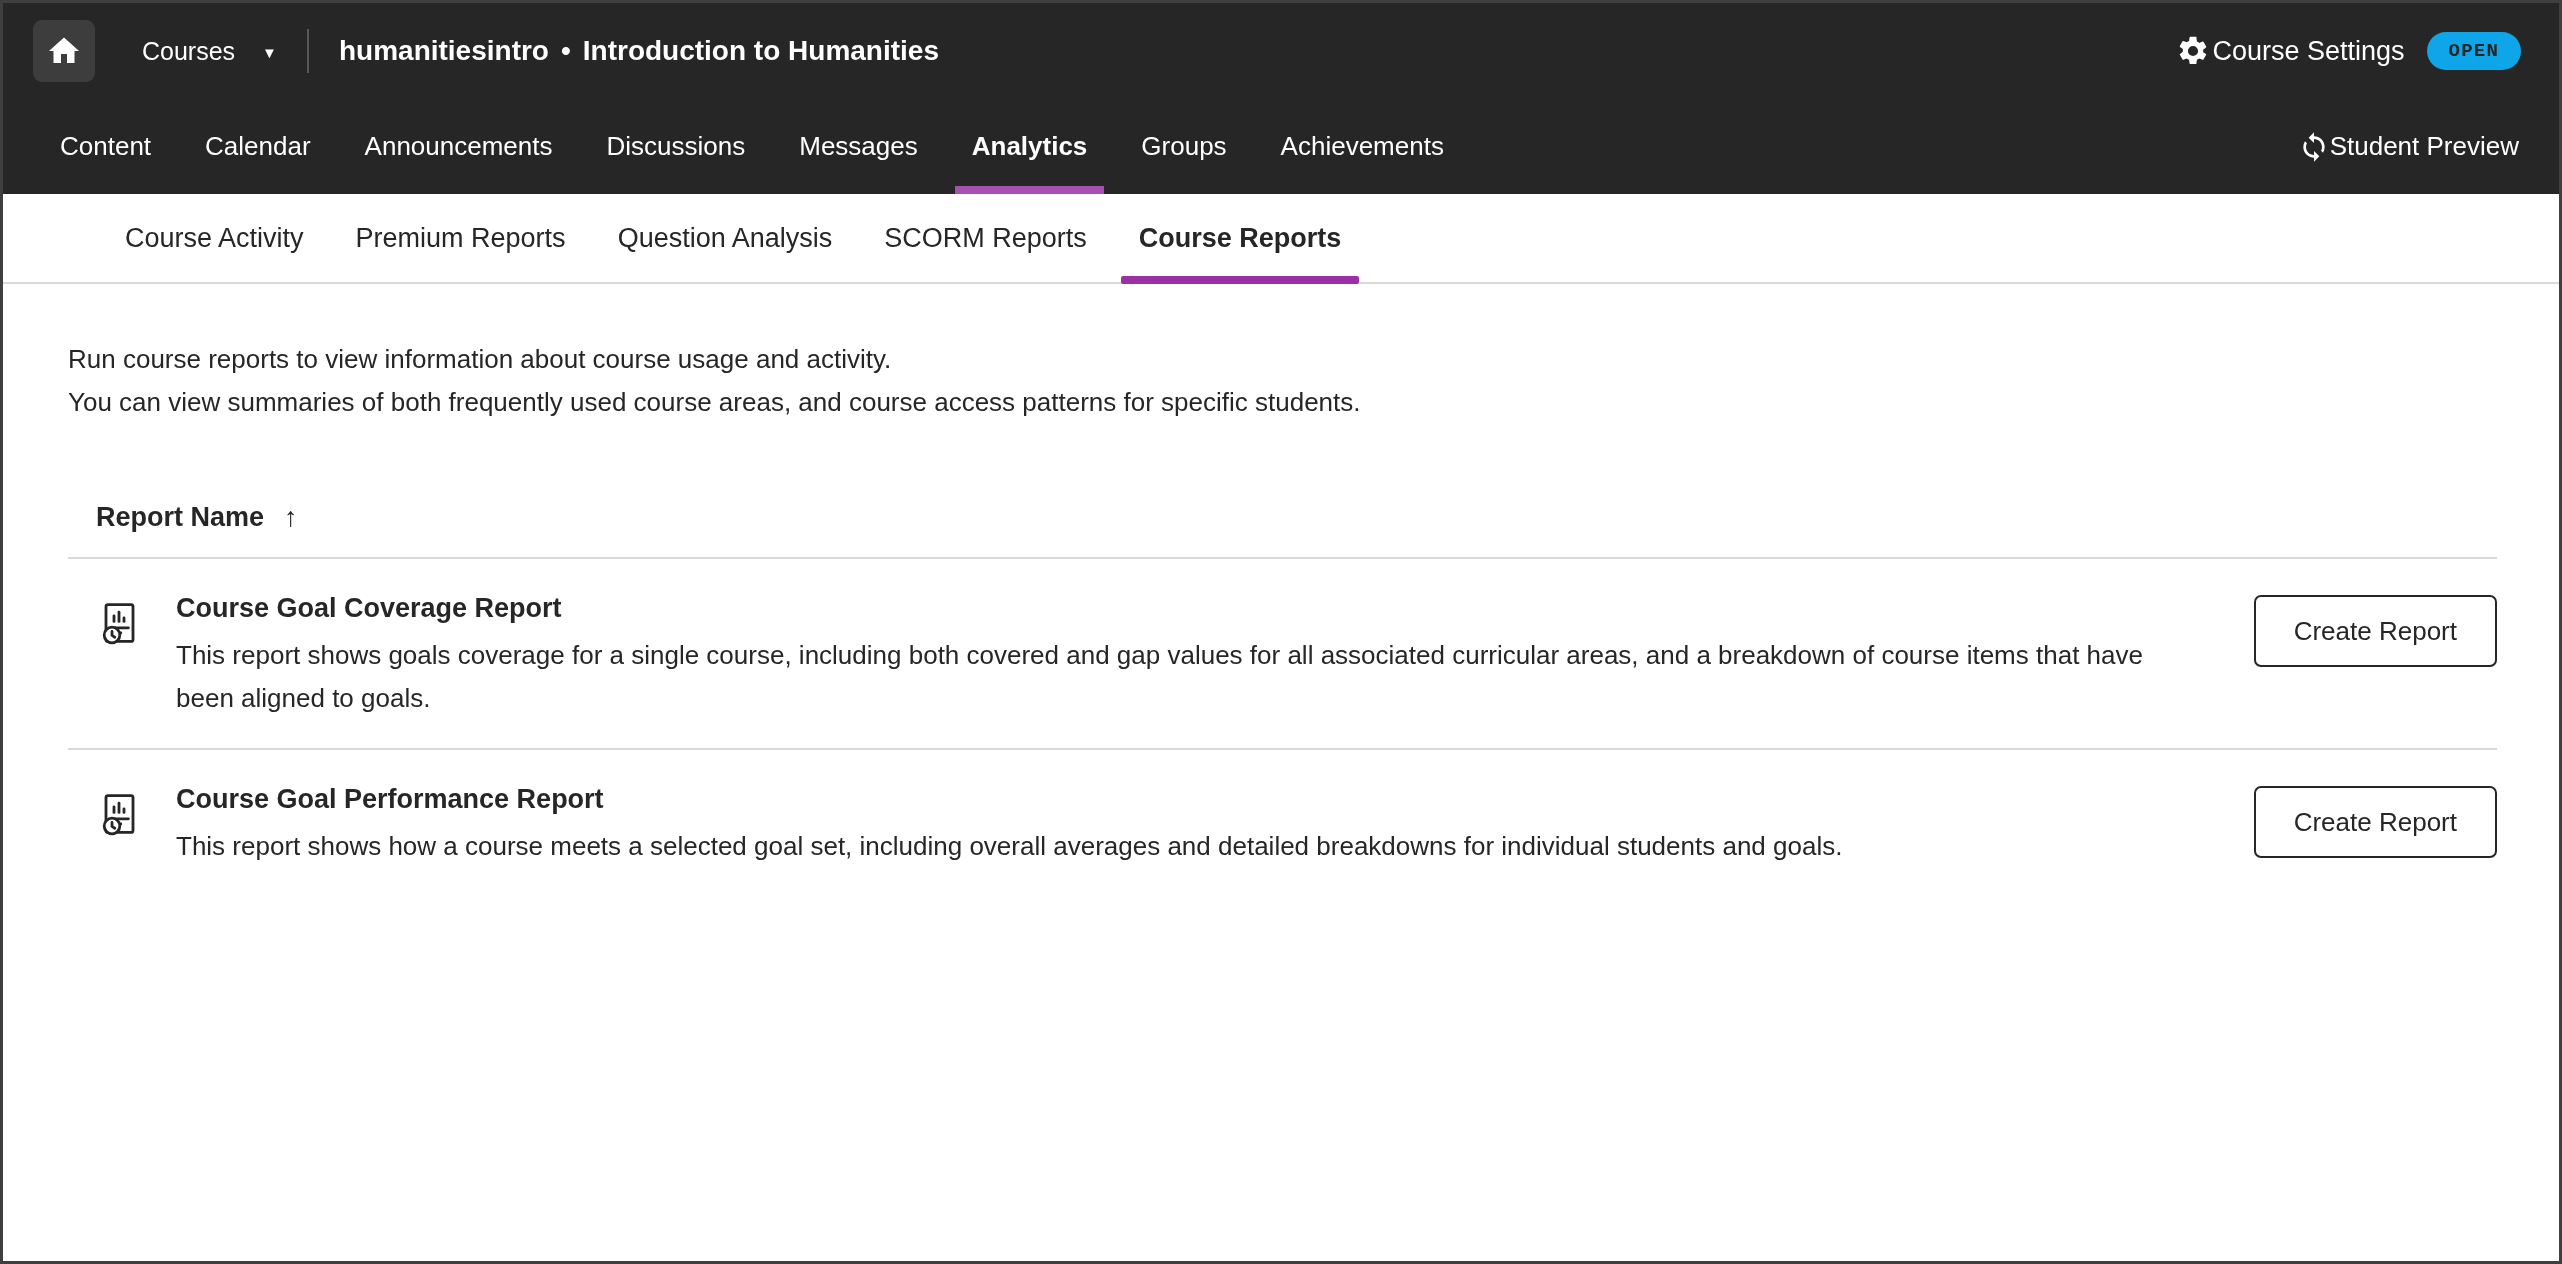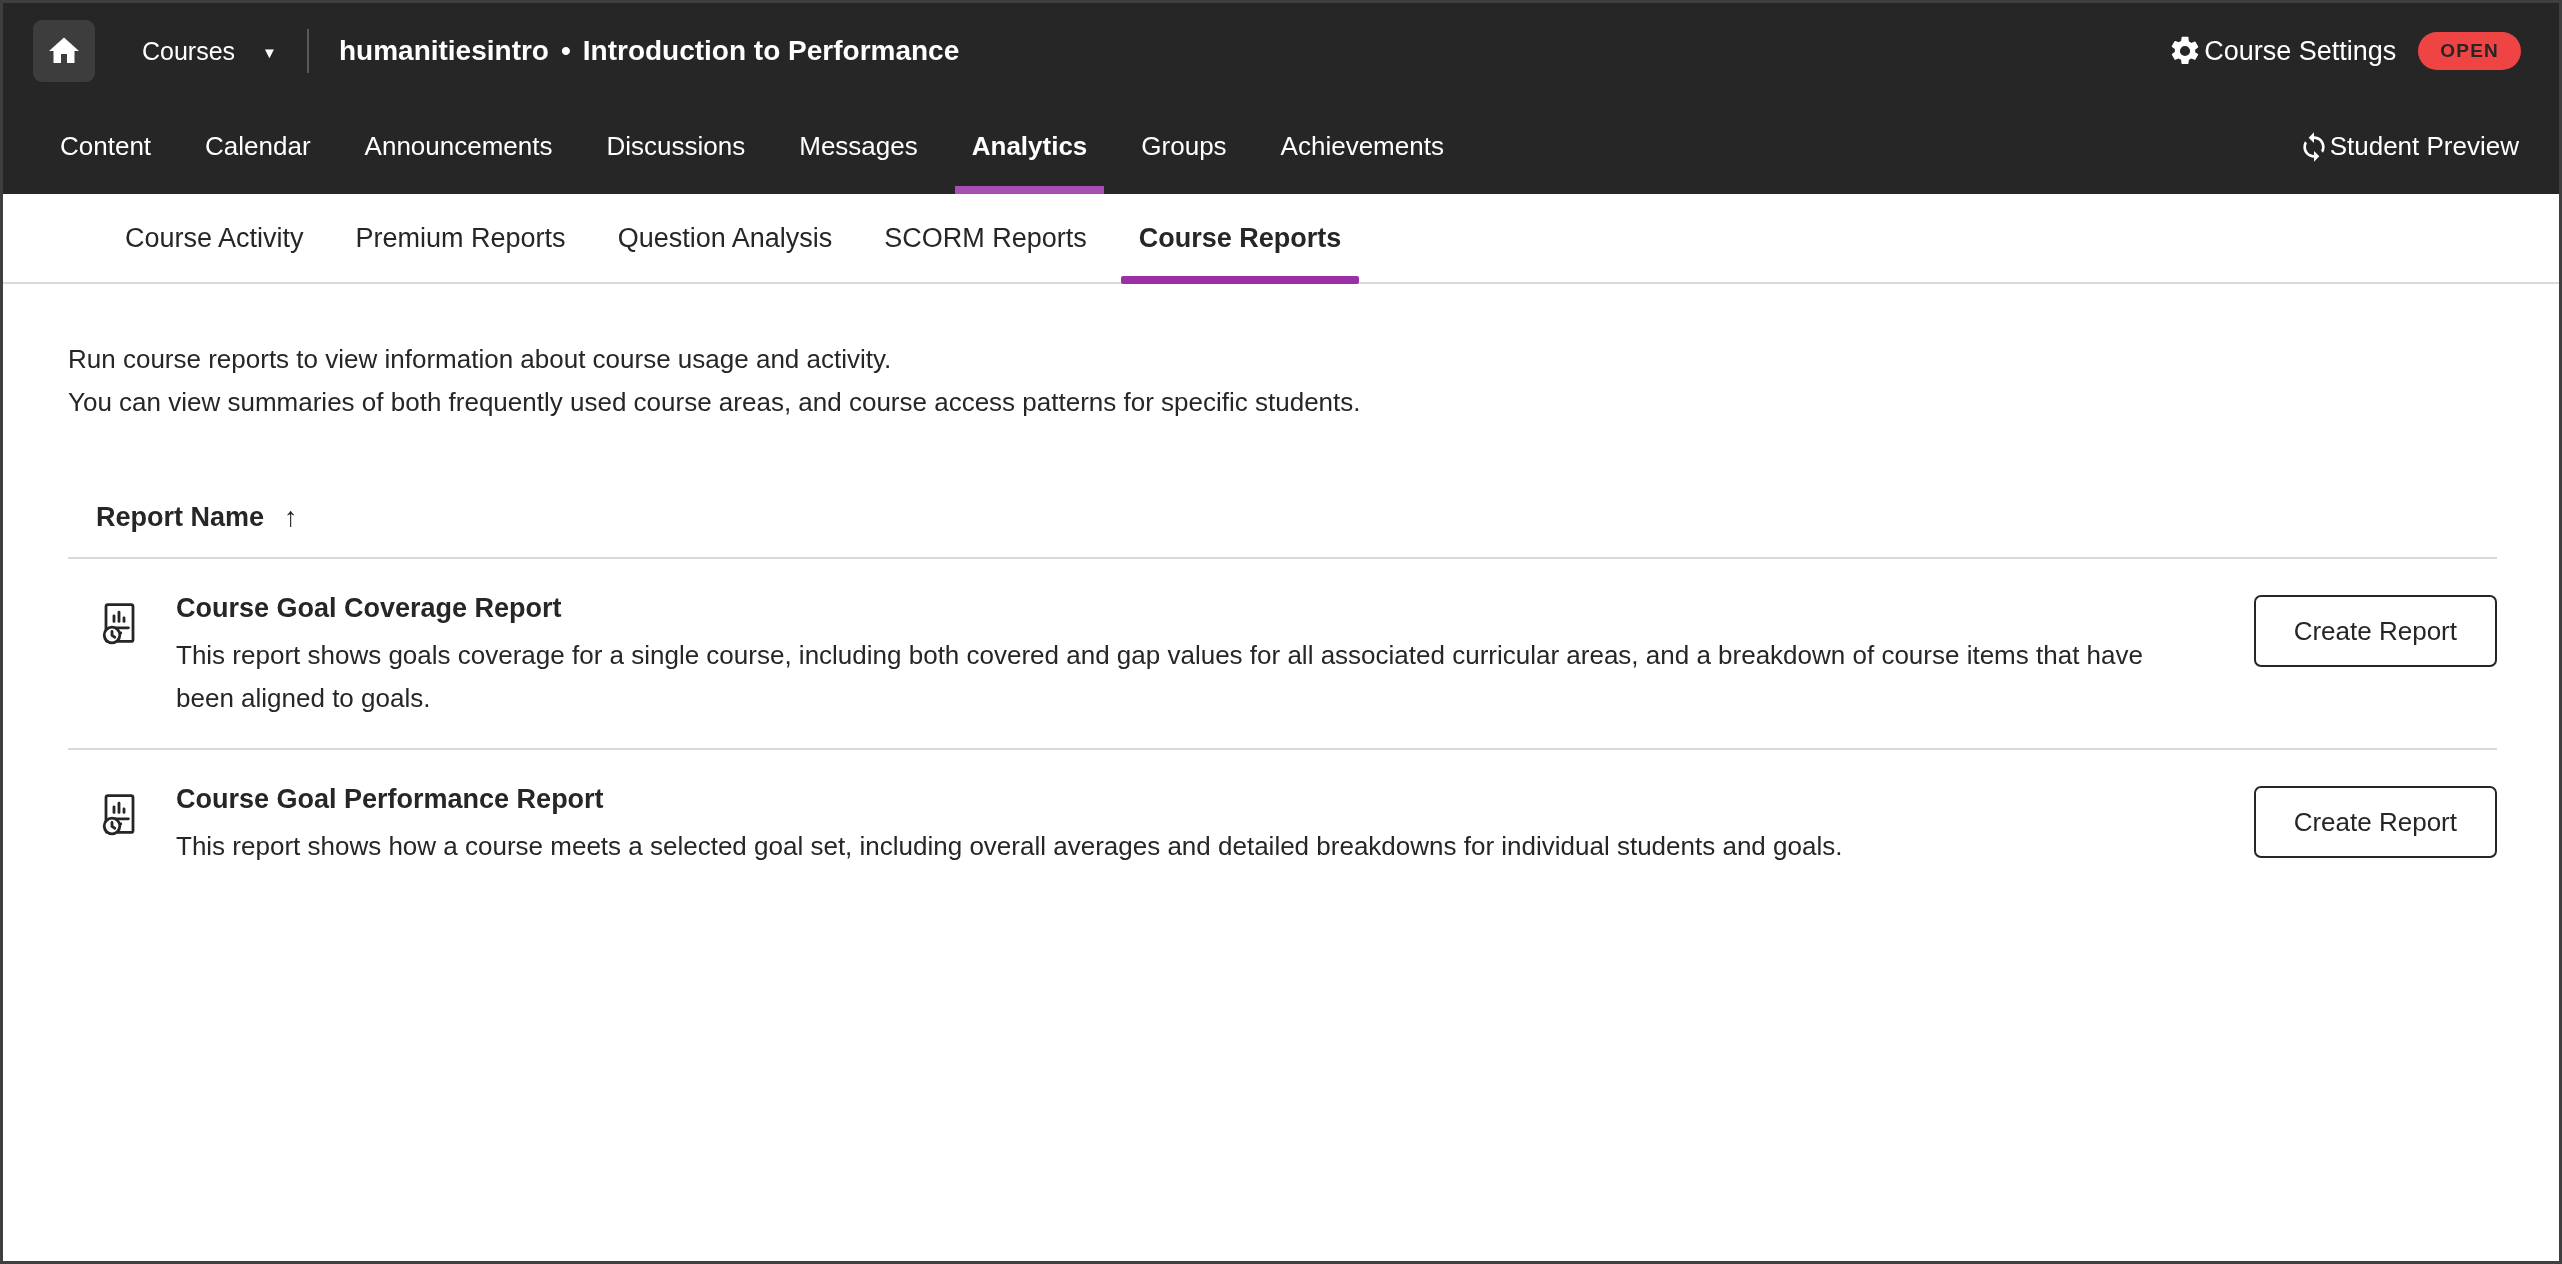--- a/index.html
+++ b/index.html
@@ -32,22 +32,22 @@
     display:flex;align-items:center;gap:27px;margin-left:47px;font-size:25px;cursor:pointer;
   }
   .chevron{font-size:15px;line-height:1;transform:translateY(1px);}
   .vdivider{width:2px;height:44px;background:#585858;margin:0 30px;flex:none;}
   .course-title{font-size:28px;font-weight:600;display:flex;align-items:center;gap:12px;white-space:nowrap;}
   .course-title .course-id{font-weight:700;}
   .topbar-right{margin-left:auto;display:flex;align-items:center;}
   .settings-btn{display:flex;align-items:center;gap:2px;font-size:27px;cursor:pointer;}
   .settings-btn svg{width:34px;height:34px;}
   .open-badge{
-    background:#ef4444;color:var(--text-dark);font-size:19px;font-weight:700;
-    letter-spacing:1.2px;padding:8px 22px;border-radius:999px;margin-left:22px;cursor:pointer;
+    background:#0ea5e9;color:var(--text-dark);font-size:19px;font-weight:700;
+    letter-spacing:1.2px;padding:8px 22px;border-radius:999px;margin-left:22px;cursor:pointer;font-family:Liberation Mono, monospace;
   }
   
   .mainnav{
     height:95px;background:var(--header-bg);display:flex;align-items:stretch;
     padding:0 40px 0 30px;color:#fff;text-align:center;
   }
   .nav-item{
     display:flex;align-items:center;padding:0 27px;font-size:26px;cursor:pointer;position:relative;white-space:nowrap;
   }
   .nav-item.active{font-weight:700;}
@@ -109,21 +109,21 @@
     <div class="courses-menu">
       <span>Courses</span>
       <span class="chevron">▼</span>
     </div>
 
     <div class="vdivider"></div>
 
     <div class="course-title">
       <span class="course-id">humanitiesintro</span>
       <span class="bullet">•</span>
-      <span class="course-name">Introduction to Performance</span>
+      <span class="course-name">Introduction to Humanities</span>
     </div>
 
     <div class="topbar-right">
       <div class="settings-btn">
         <svg viewBox="0 0 24 24">
           <path fill="#ffffff" d="M19.14,12.94a7.49,7.49,0,0,0,.05-.94,7.49,7.49,0,0,0-.05-.94l2.03-1.58a.49.49,0,0,0,.12-.62l-1.92-3.32a.49.49,0,0,0-.59-.22l-2.39.96a7.3,7.3,0,0,0-1.62-.94l-.36-2.54A.48.48,0,0,0,13.93,2H10.07a.48.48,0,0,0-.48.41L9.23,4.95a7.3,7.3,0,0,0-1.62.94l-2.39-.96a.49.49,0,0,0-.59.22L2.71,8.47a.48.48,0,0,0,.12.62l2.03,1.58a7.49,7.49,0,0,0-.05.94,7.49,7.49,0,0,0,.05.94L2.83,14.1a.48.48,0,0,0-.12.62l1.92,3.32a.49.49,0,0,0,.59.22l2.39-.96a7.3,7.3,0,0,0,1.62.94l.36,2.54a.48.48,0,0,0,.48.41h3.86a.48.48,0,0,0,.48-.41l.36-2.54a7.3,7.3,0,0,0,1.62-.94l2.39.96a.49.49,0,0,0,.59-.22l1.92-3.32a.49.49,0,0,0-.12-.62ZM12,15.6A3.6,3.6,0,1,1,15.6,12,3.6,3.6,0,0,1,12,15.6Z"></path>
         </svg>
         <span>Course Settings</span>
       </div>
       <div class="open-badge">OPEN</div>

